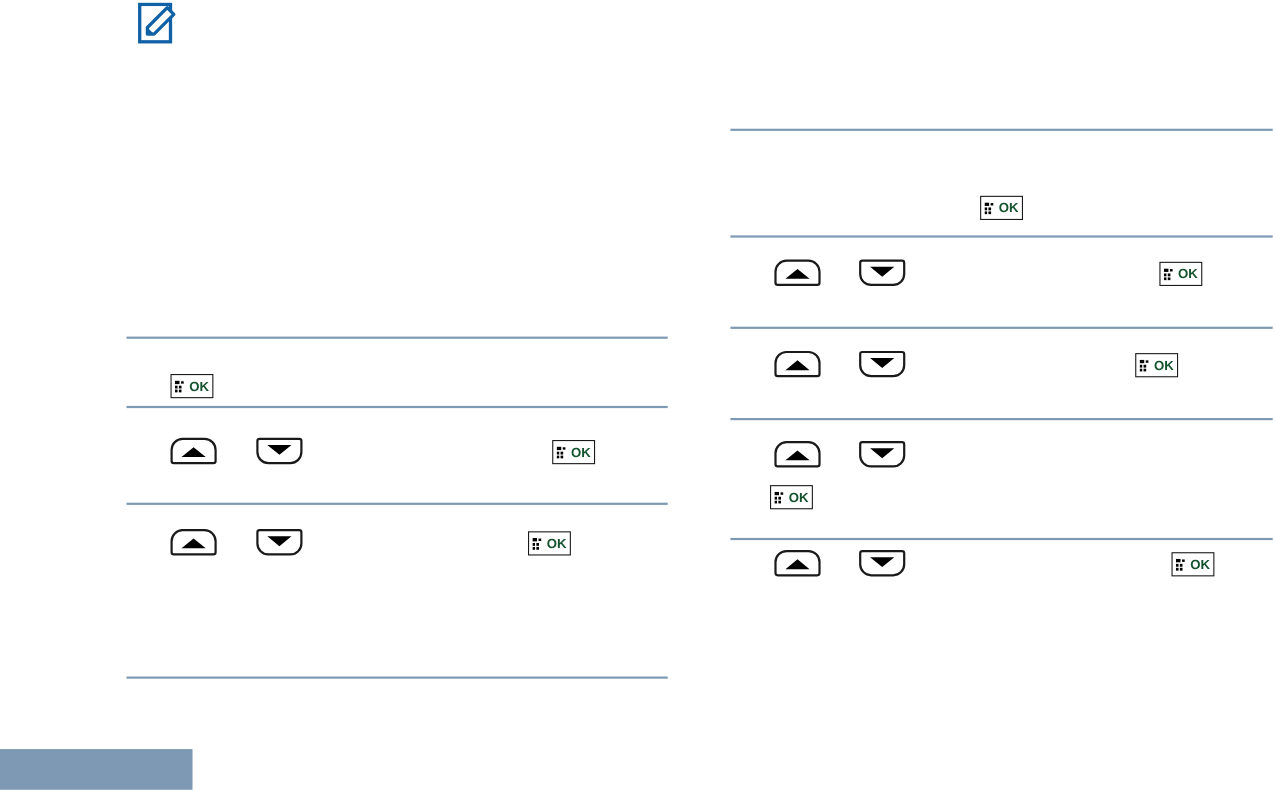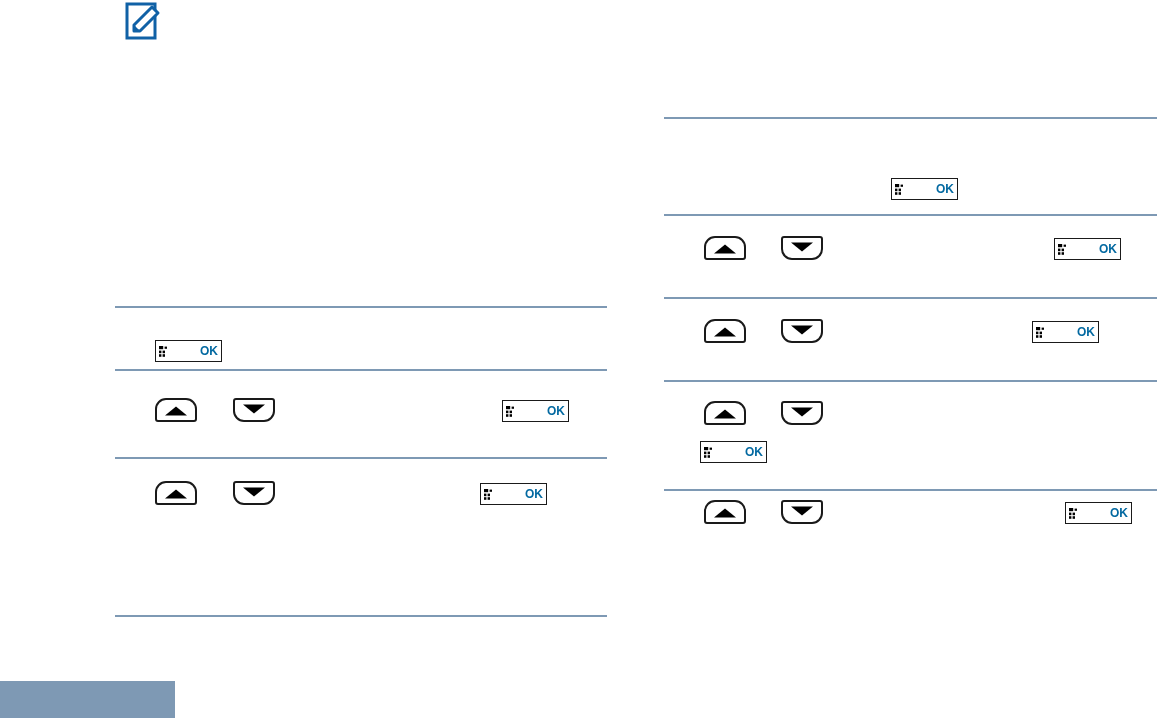--- a/index.html
+++ b/index.html
@@ -105,23 +105,22 @@
     display: block;
     width: 10px;
     height: 11px;
     flex: 0 0 auto;
   }
   .key-ok .ok-text {
     font-family: "Liberation Sans", sans-serif;
     font-weight: bold;
     font-size: 12px;
     line-height: 12px;
-    color: #0369a1;
+    color: #14532d;
     letter-spacing: 0px;
-    margin-left: 28px;
   }
 
   
   .footer-tab {
     position: absolute;
     left: 0;
     top: 681px;
     width: 175px;
     height: 37px;
     background: #7e99b4;

